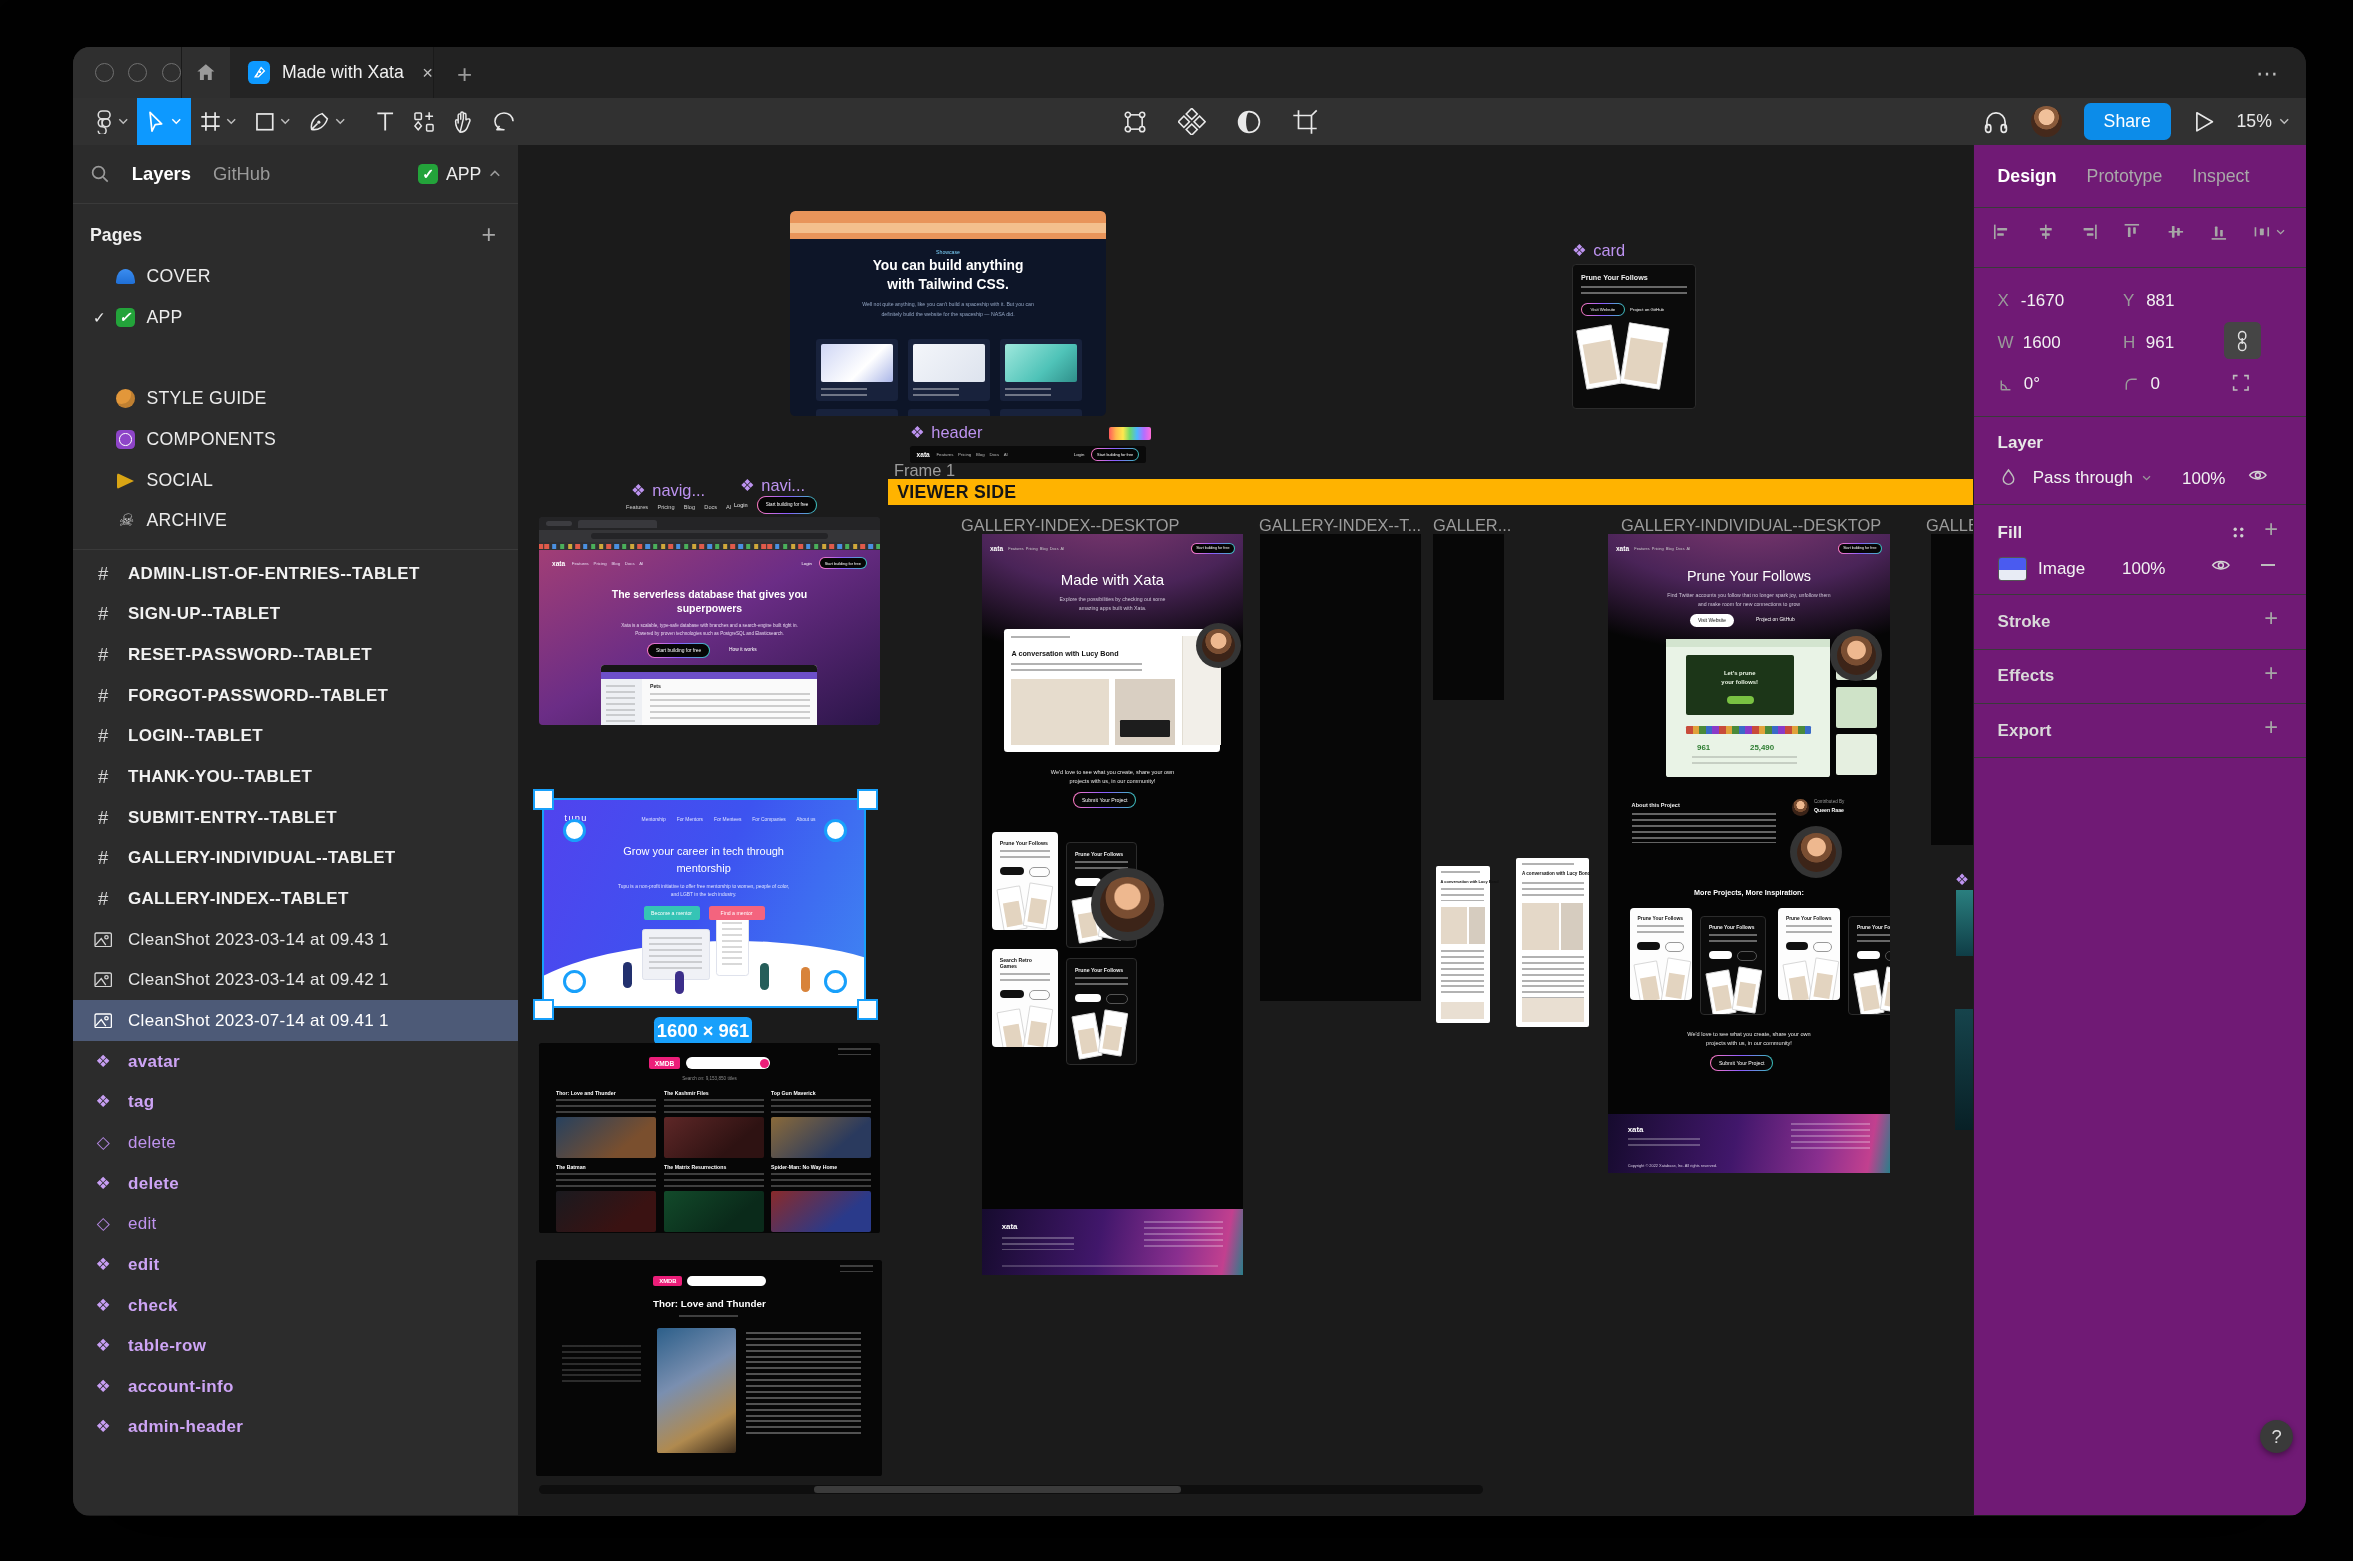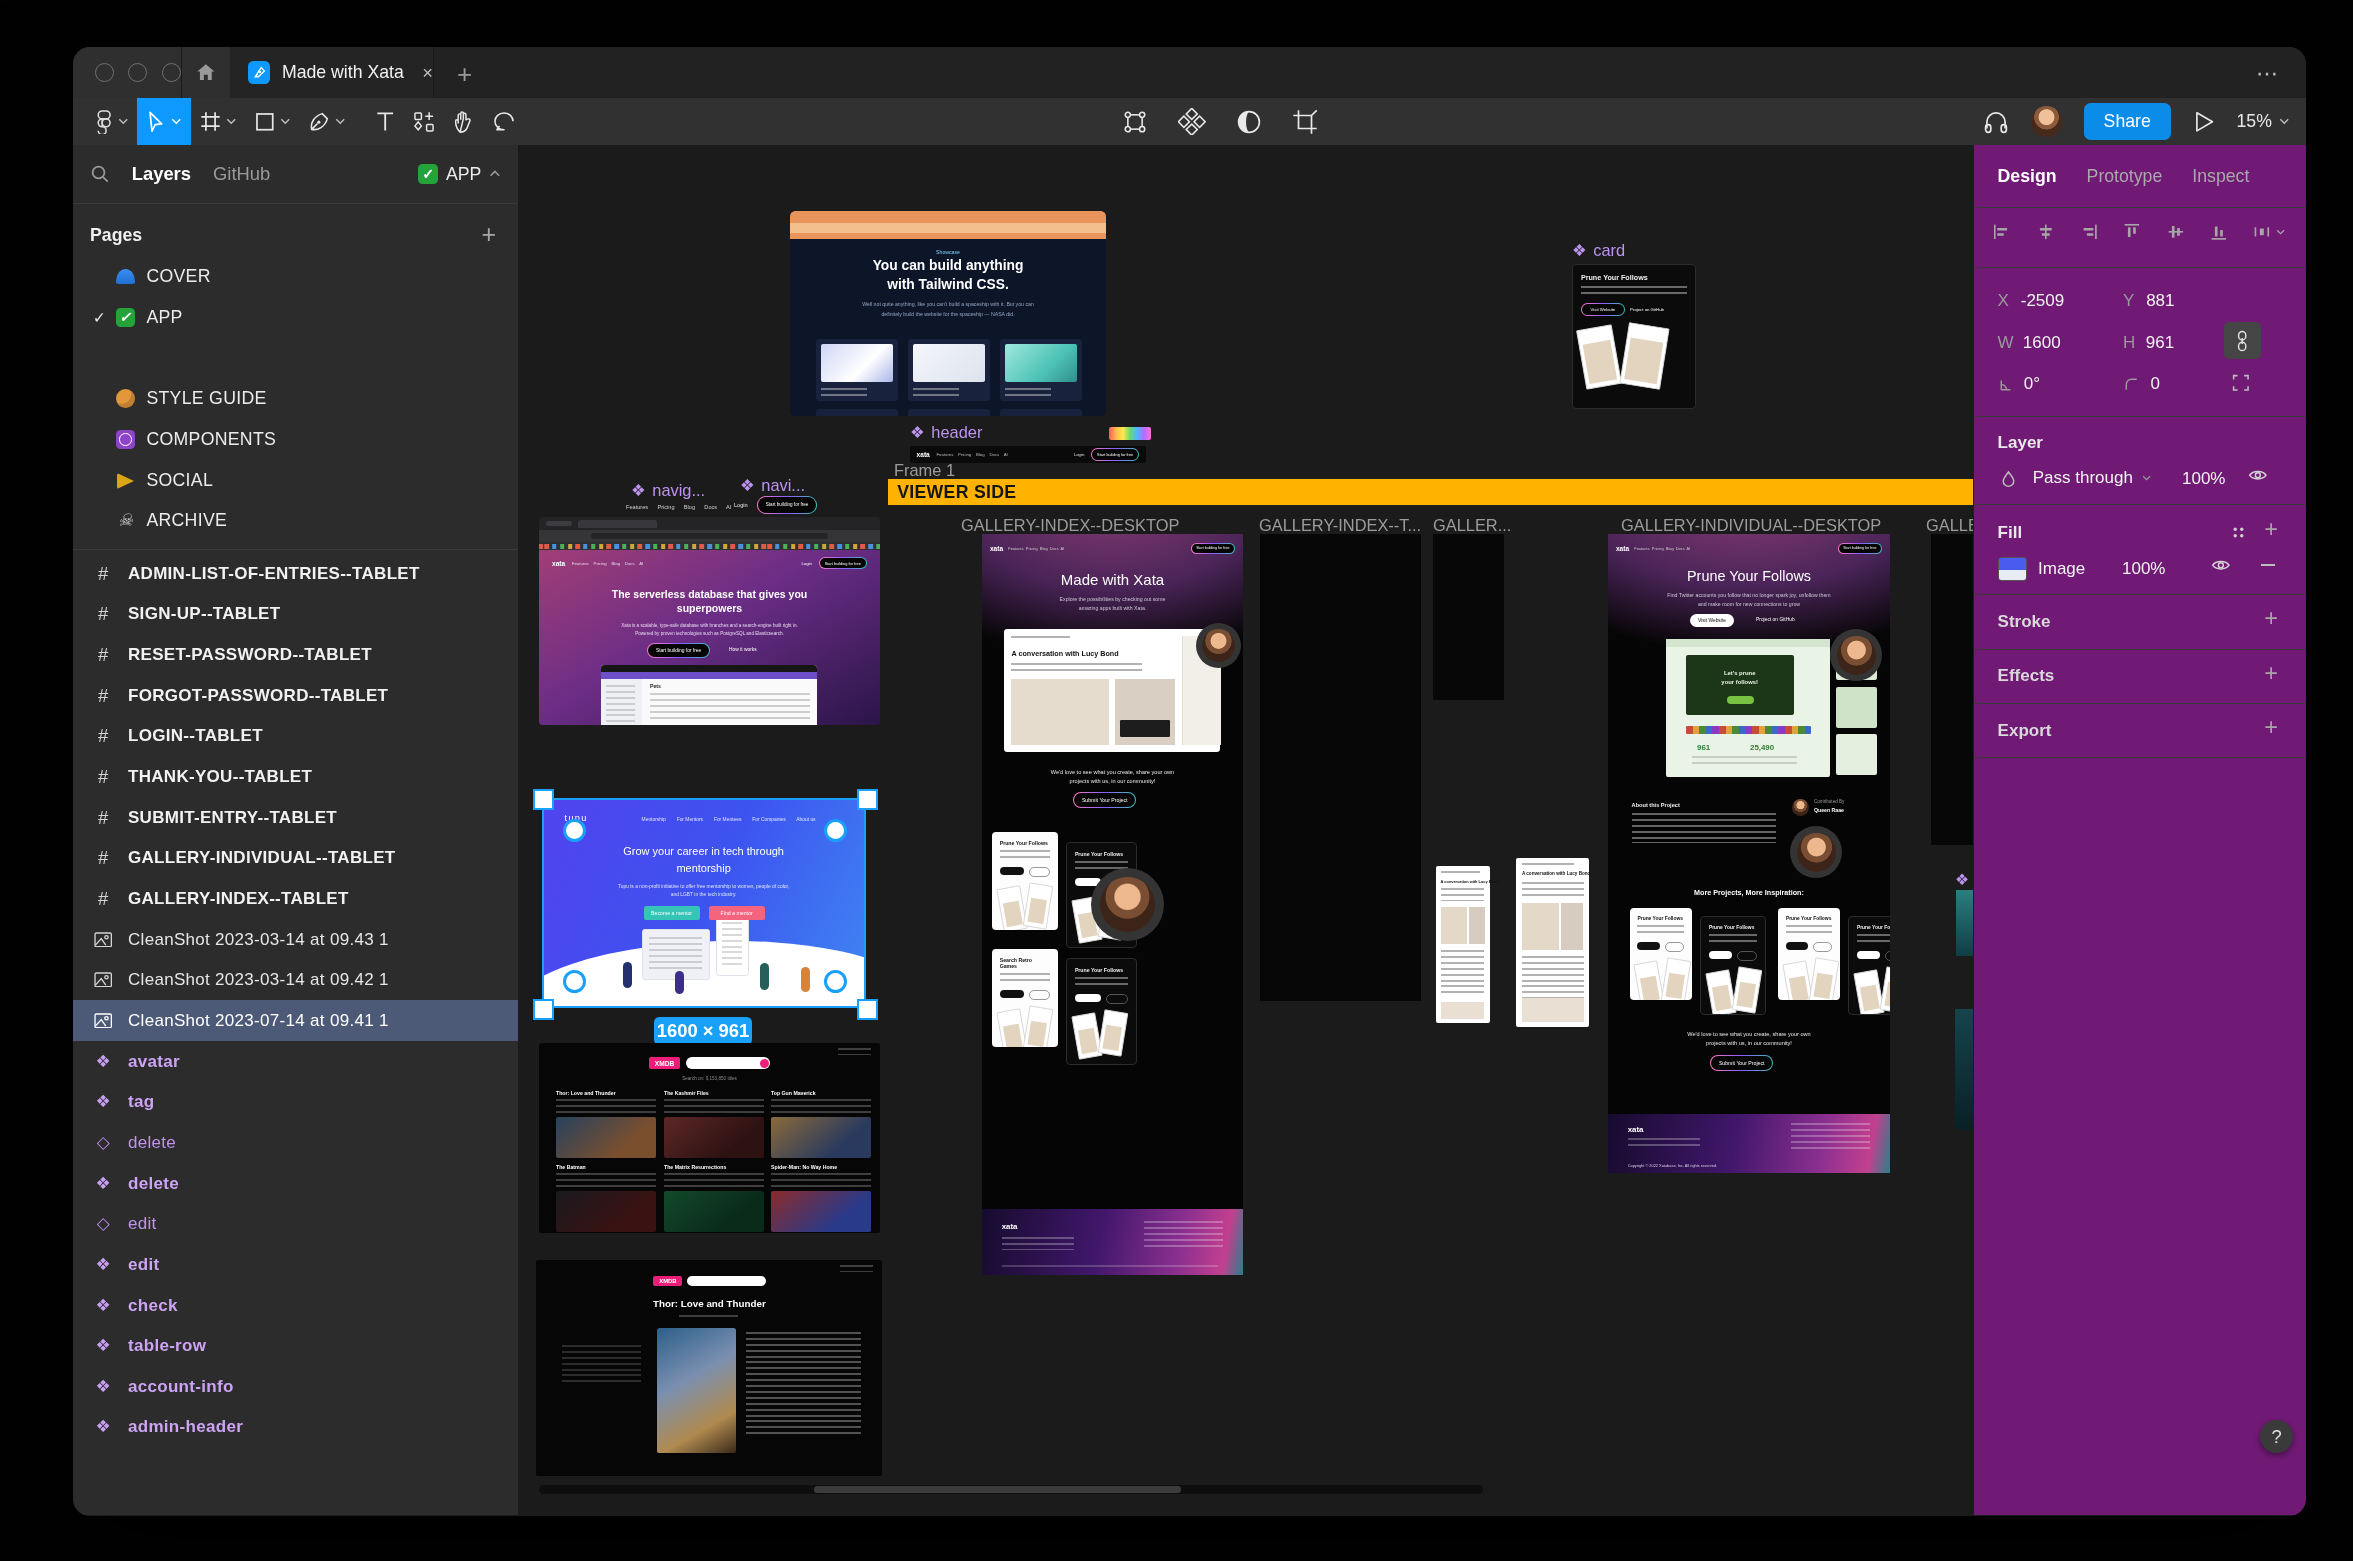--- a/index.html
+++ b/index.html
@@ -911,21 +911,21 @@
             </svg>
           <svg width="9.2" height="5.9" viewBox="0 0 16 10">
               <path d="M2 2 L8 8 L14 2" stroke="#a6a6a6" stroke-width="2.2" fill="none"></path>
             </svg>
         </span>
       </div>
       <div class="pdiv" style="top:122px;"></div>
 
       <div class="abs" style="left:23.6px;top:146px;display:flex;gap:11.8px;">
           <span class="plabel">X</span>
-          <span class="pval">-2509</span>
+          <span class="pval">-1670</span>
         </div>
       <div class="abs" style="left:149px;top:146px;display:flex;gap:11.8px;">
           <span class="plabel">Y</span>
           <span class="pval">881</span>
         </div>
       <div class="abs" style="left:23.6px;top:188px;display:flex;gap:9.2px;">
           <span class="plabel">W</span>
           <span class="pval">1600</span>
         </div>
       <div class="abs" style="left:149px;top:188px;display:flex;gap:10.5px;">
@@ -952,21 +952,21 @@
         <span class="pval">0</span>
       </div>
       <div class="abs" style="left:257px;top:228px;">
         <svg width="19.7" height="19.7" viewBox="0 0 30 30" fill="none" stroke="#bdbdbd" stroke-width="2.4">
             <path d="M4 10 V4 H10 M20 4 H26 V10 M26 20 V26 H20 M10 26 H4 V20"></path>
           </svg>
       </div>
       <div class="pdiv" style="top:271px;"></div>
 
       <div class="abs psect" style="left:23.6px;top:288px;">Layer</div>
-      <div class="abs" style="left:26px;top:323px;display:flex;align-items:flex-end;gap:15.7px;">
+      <div class="abs" style="left:26px;top:323px;display:flex;align-items:flex-start;gap:15.7px;">
         <svg width="17" height="18.4" viewBox="0 0 26 28" fill="none" stroke="#bdbdbd" stroke-width="2.2">
             <path d="M13 3 C17 9 21 12 21 17 a8 8 0 1 1 -16 0 C5 12 9 9 13 3 Z"></path>
           </svg>
         <span style="display:flex;align-items:center;gap:9.2px;">
           <span class="pval">Pass through</span>
           <svg width="9.2" height="5.9" viewBox="0 0 16 10">
               <path d="M2 2 L8 8 L14 2" stroke="#9a9a9a" stroke-width="2.2" fill="none"></path>
             </svg>
         </span>
       </div>

